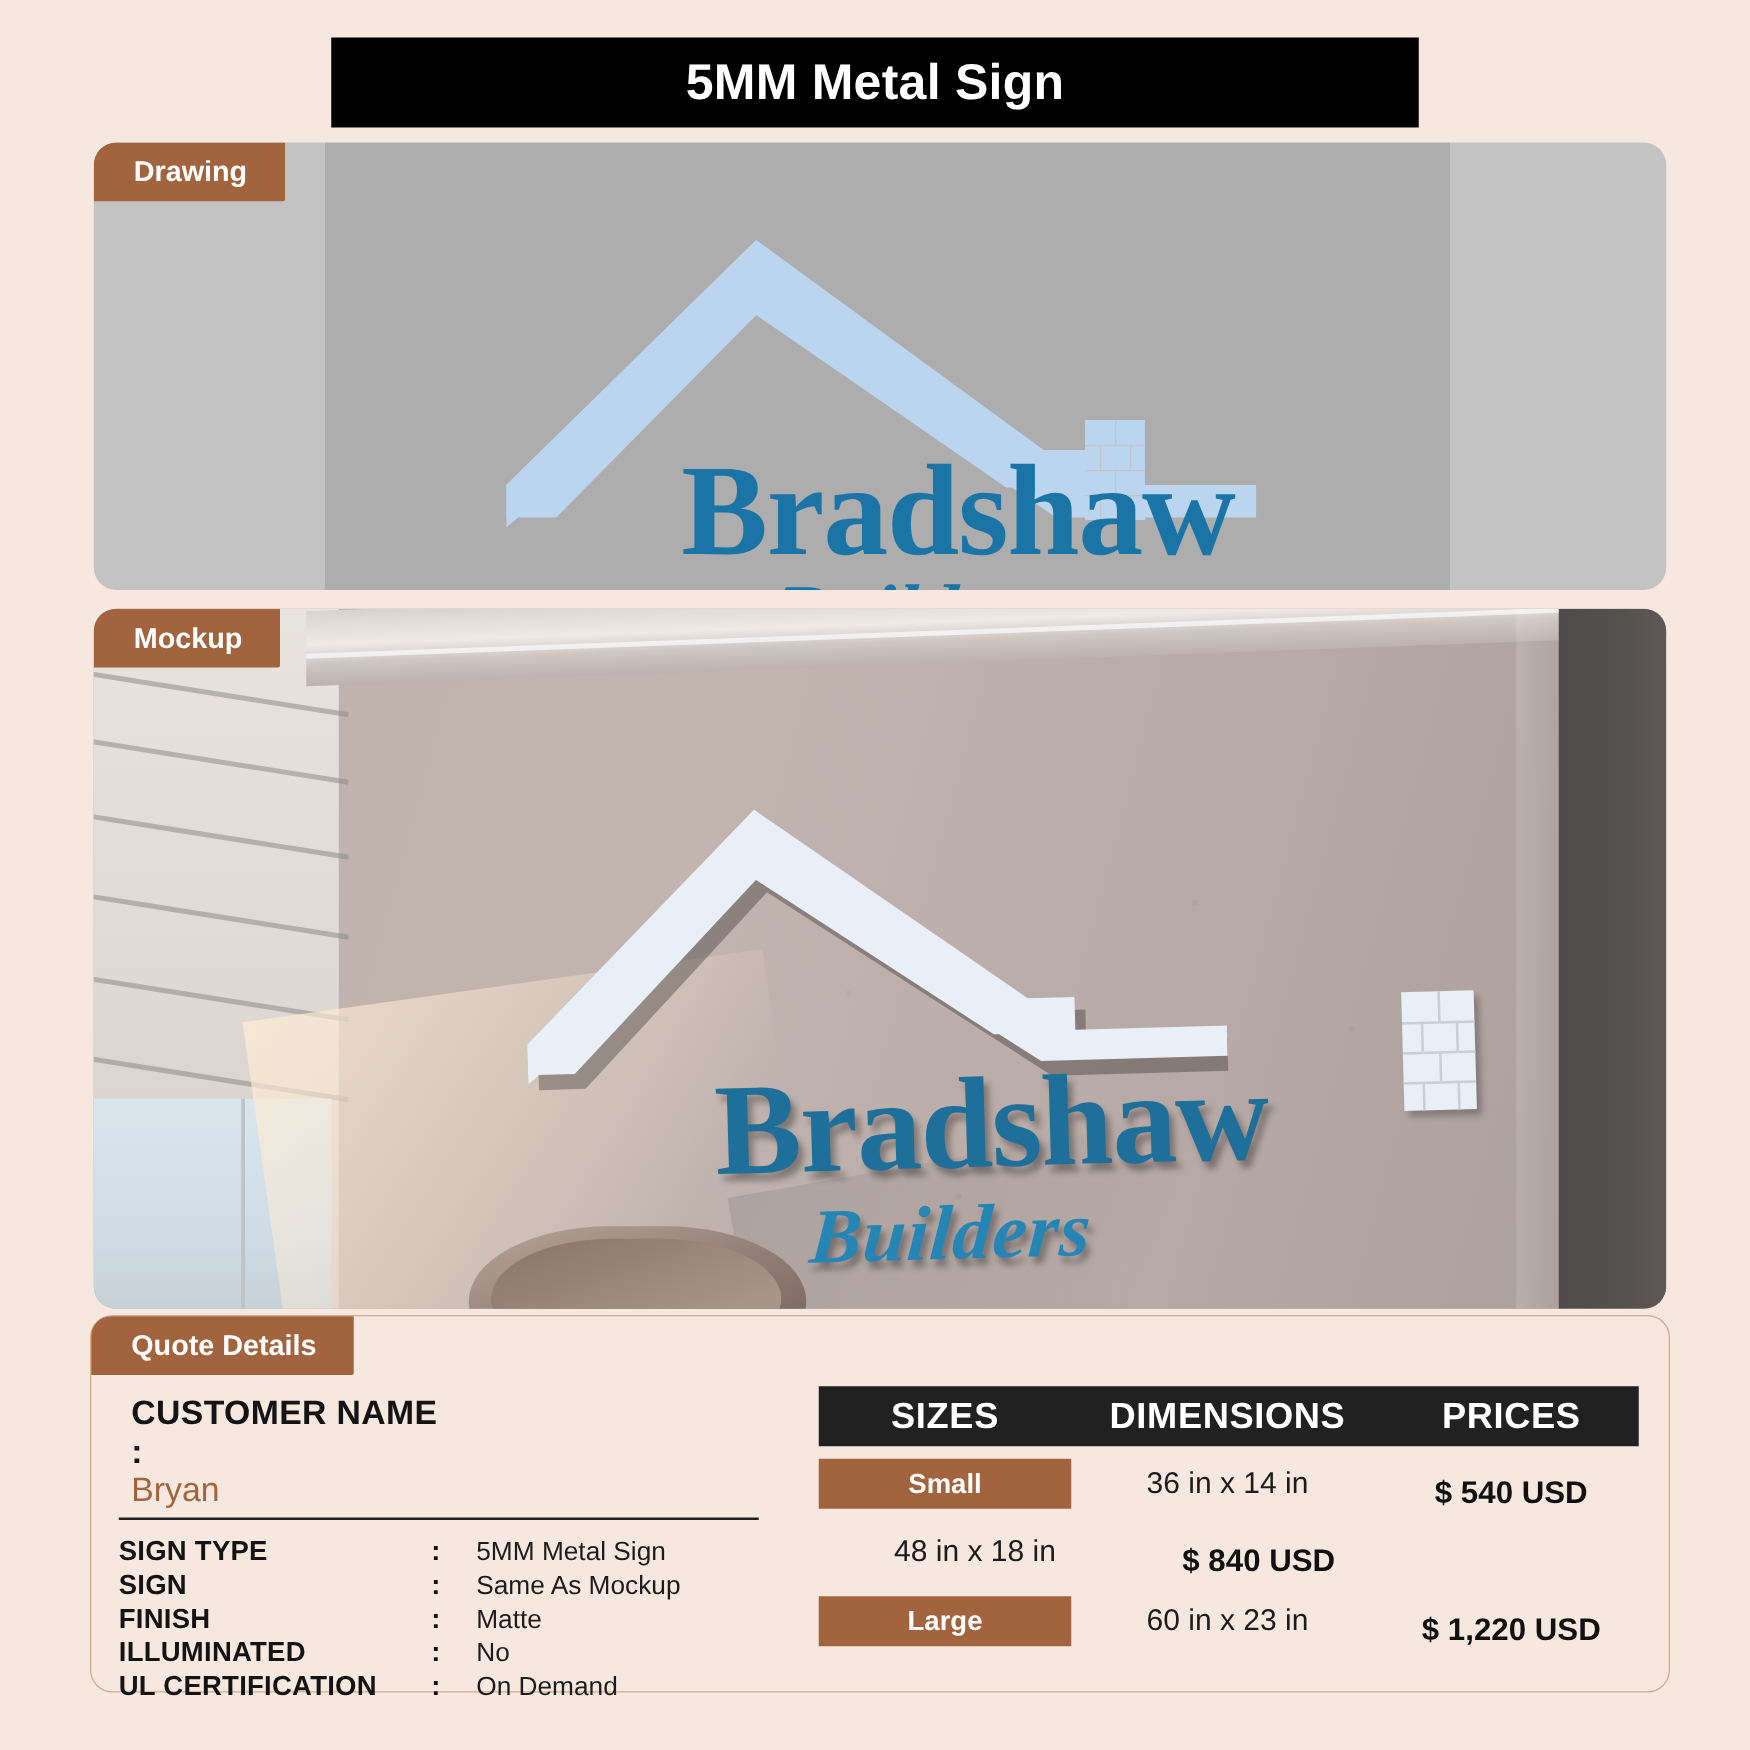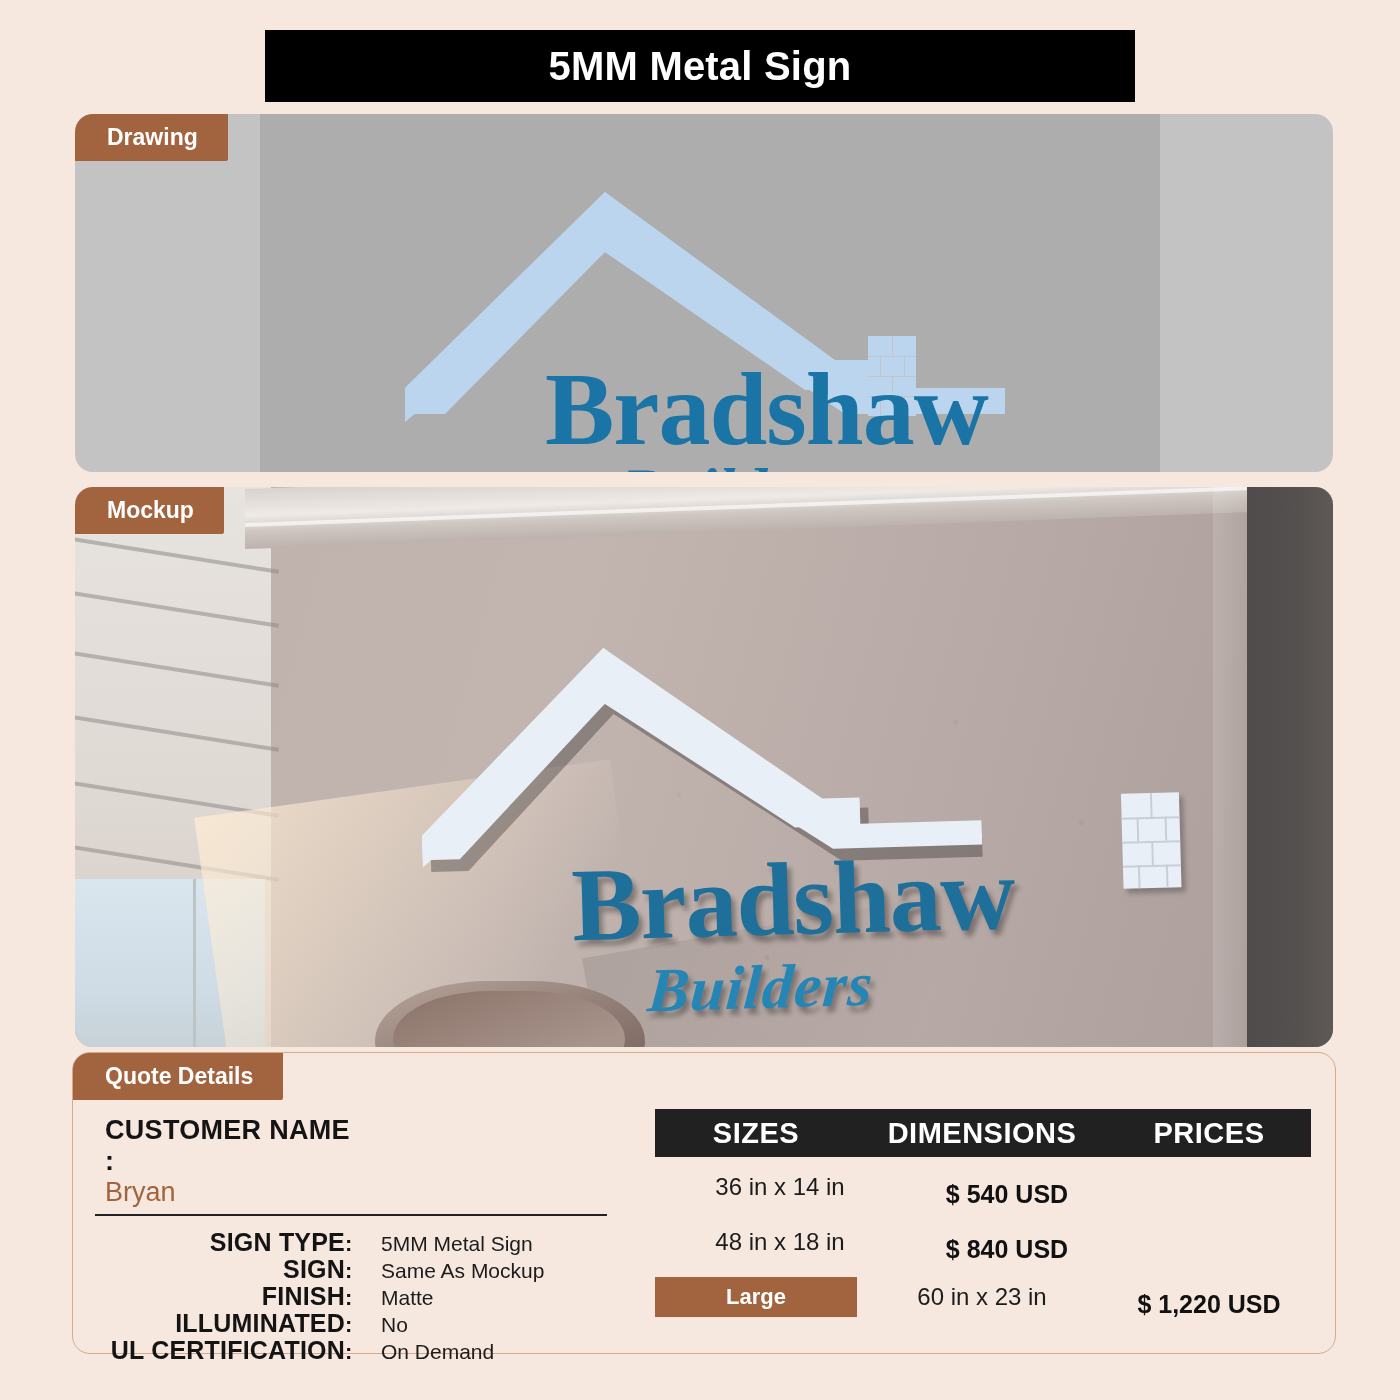--- a/index.html
+++ b/index.html
@@ -200,21 +200,21 @@
   }
   .cust-label{
     font-size:27px;font-weight:bold;color:#141414;letter-spacing:.3px;
   }
   .cust-colon{font-size:27px;font-weight:bold;color:#141414;margin:0 14px 0 10px;}
   .cust-value{font-size:27px;color:#A1643D;font-weight:normal;}
 
   .spec-list{margin-top:12px;}
   .spec-row{display:flex;align-items:baseline;height:27px;}
   .spec-label{
-    width:250px;font-size:25px;font-weight:bold;color:#141414;letter-spacing:.2px;text-align:right;
+    width:250px;font-size:22px;font-weight:bold;color:#141414;letter-spacing:.2px;
   }
   .spec-colon{width:36px;font-size:22px;font-weight:bold;color:#141414;}
   .spec-value{font-size:21px;color:#1C1C1C;}
 
   
   .price-table{
     position:absolute;left:582px;top:56px;width:656px;
   }
   .pt-head{
     display:flex;background:#212121;height:48px;align-items:center;
@@ -373,20 +373,21 @@
   </div>
 
   <div class="price-table">
     <div class="pt-head">
       <div class="pt-c1">SIZES</div>
       <div class="pt-c2">DIMENSIONS</div>
       <div class="pt-c3">PRICES</div>
     </div>
 
     <div class="pt-row">
+      <div class="pt-size">Small</div>
       <div class="pt-dim">36 in x 14 in</div>
       <div class="pt-price">$ 540 USD</div>
     </div>
     <div class="pt-row">
       <div class="pt-dim">48 in x 18 in</div>
       <div class="pt-price">$ 840 USD</div>
     </div>
     <div class="pt-row">
       <div class="pt-size">Large</div>
       <div class="pt-dim">60 in x 23 in</div>

